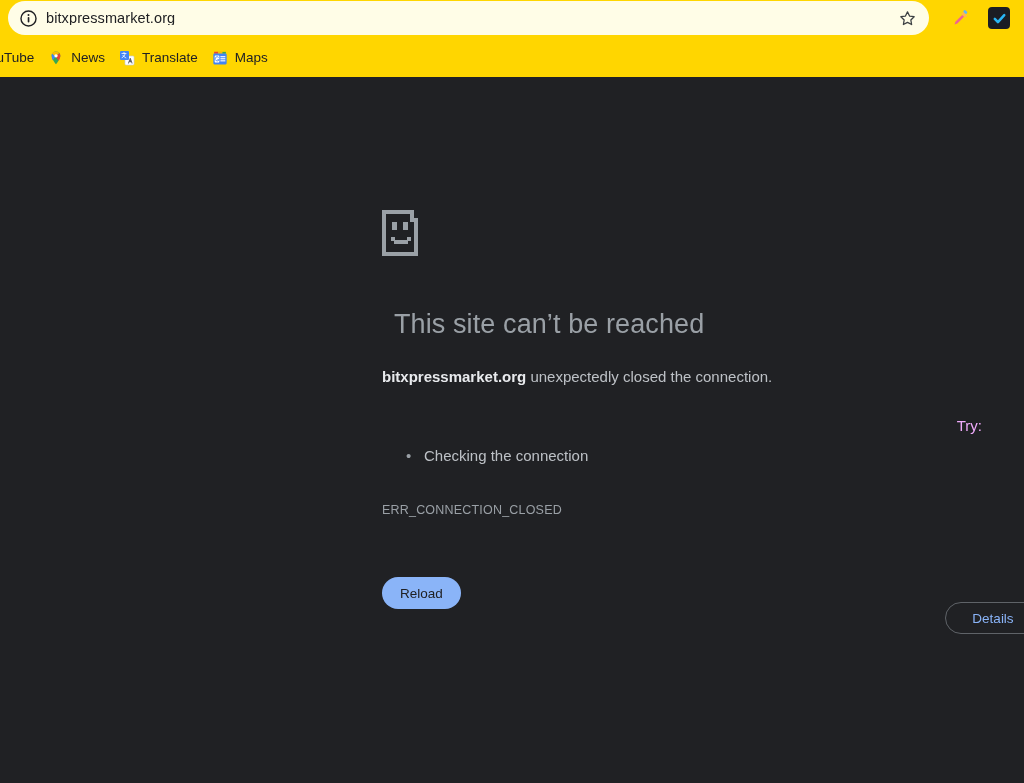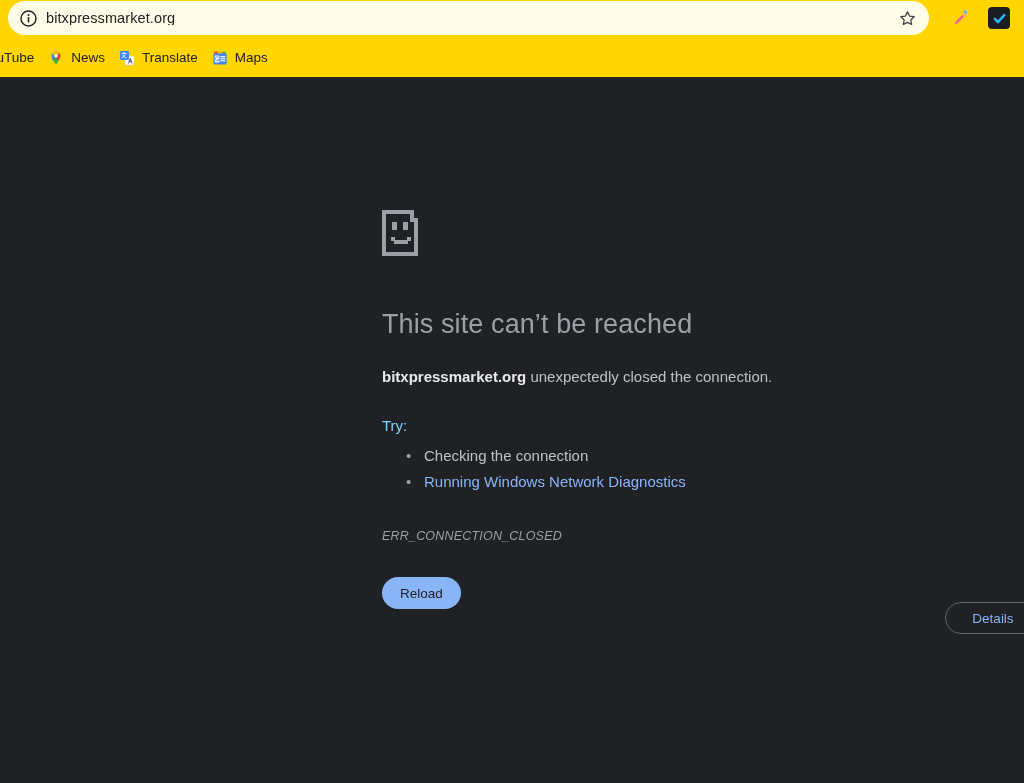--- a/index.html
+++ b/index.html
@@ -153,41 +153,42 @@
   .sad-page-icon {
     width: 40px;
     height: 46px;
     margin-bottom: 48px;
   }
 
   .error-heading {
     font-size: 27px;
     font-weight: normal;
     color: #9aa0a6;
-    margin: 0 0 26px 0;
+    margin: 0 0 26px 12px;
     line-height: 1.2;
     letter-spacing: 0.1px;
   }
 
   .error-summary {
     font-size: 15px;
     color: #bdc1c6;
     margin: 12px 0 26px 0;
     line-height: 1.5;
   }
   .error-summary strong {
     color: #e8eaed;
     font-weight: bold;
   }
 
   .try-label {
     font-size: 15px;
-    color: #7dd3fc;
+    color: #f0abfc;
     margin: 0 0 6px 0;
     line-height: 1.5;
+    text-align: right;
   }
 
   .suggestions {
     margin: 0 0 34px 0;
     padding-left: 42px;
     list-style: none;
   }
   .suggestions li {
     font-size: 15px;
     line-height: 26px;
@@ -204,21 +205,20 @@
   .suggestions li.link {
     color: #8ab4f8;
     cursor: pointer;
   }
 
   .error-code {
     font-size: 12.5px;
     color: #9aa0a6;
     letter-spacing: 0.2px;
     margin: 0;
-    font-style: italic;
   }
 
   .reload-button {
     position: absolute;
     left: 382px;
     top: 500px;
     height: 32px;
     min-width: 76px;
     padding: 0 18px;
     background: #8ab4f8;
@@ -364,21 +364,20 @@
     <h1 class="error-heading">This site can’t be reached</h1>
 
     <p class="error-summary">
       <strong>bitxpressmarket.org</strong><span> unexpectedly closed the connection.</span>
     </p>
 
     <p class="try-label">Try:</p>
 
     <ul class="suggestions">
       <li>Checking the connection</li>
-      <li class="link">Running Windows Network Diagnostics</li>
     </ul>
 
     <p class="error-code">ERR_CONNECTION_CLOSED</p>
   </div>
 
   <button class="reload-button">Reload</button>
 
   <button class="details-button">Details</button>
 </div>
 

